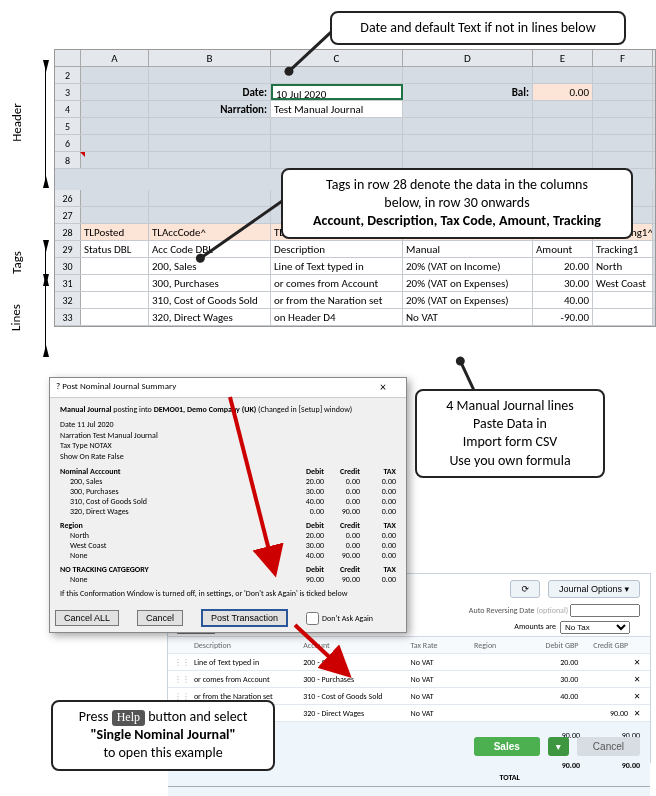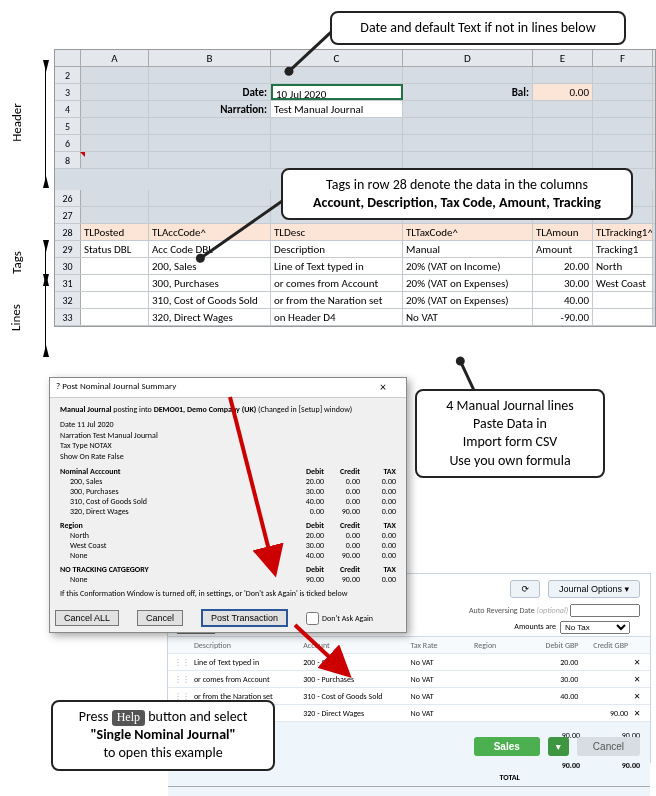--- a/index.html
+++ b/index.html
@@ -176,21 +176,21 @@
   }
   .xero-top {
     padding: 6px 10px 4px;
     display:flex; justify-content:flex-end; gap:8px;
   }
   .xero-top .jbtn {
     border:1px solid #b6c1cf; background:#eef3f8; padding:3px 10px;
     font-size:9px; border-radius:3px;
   }
   .xero-auto { text-align:right; padding:2px 10px; font-size:8px; color:#555; }
-  .xero-auto .optional { font-style:italic; color:#aaa; }
+  .xero-auto .optional { color:#aaa; }
   .xero-grid-header, .xero-row {
     display:flex; padding:1px 4px; border-bottom:1px solid #e2e8ef;
     font-size:8px; align-items:center; height:17px;
   }
   .xero-grid-header { background:#f7fafd; font-weight:normal; color:#666; }
   .xc-handle{width:20px;text-align:center;color:#aaa;}
   .xc-desc{width:112px;padding-left:2px;}
   .xc-acct{width:108px;}
   .xc-tax{width:64px;}
   .xc-reg{width:55px;}
@@ -219,20 +219,21 @@
 </head>
 <body>
 
 <div class="callout" style="left:330px; top:11px; width:296px;">
   <span>Date and default Text if not in lines below</span>
 </div>
 <div class="callout-line" style="left:330px; top:31px; height:58px; transform:rotate(47deg);"></div>
 
 <div class="callout" style="left:281px; top:168px; width:352px;">
   <div>Tags in row 28 denote the data in the columns</div>
+  <div>below, in row 30 onwards</div>
   <div class="bold">Account, Description, Tax Code, Amount, Tracking</div>
 </div>
 <div class="callout-line" style="left:281px; top:200px; height:100px; transform:rotate(55deg);"></div>
 
 <div class="callout" style="left:415px; top:389px; width:190px;">
   <div>4 Manual Journal lines</div>
   <div>Paste Data in</div>
   <div>Import form CSV</div>
   <div>Use you own formula</div>
 </div>

